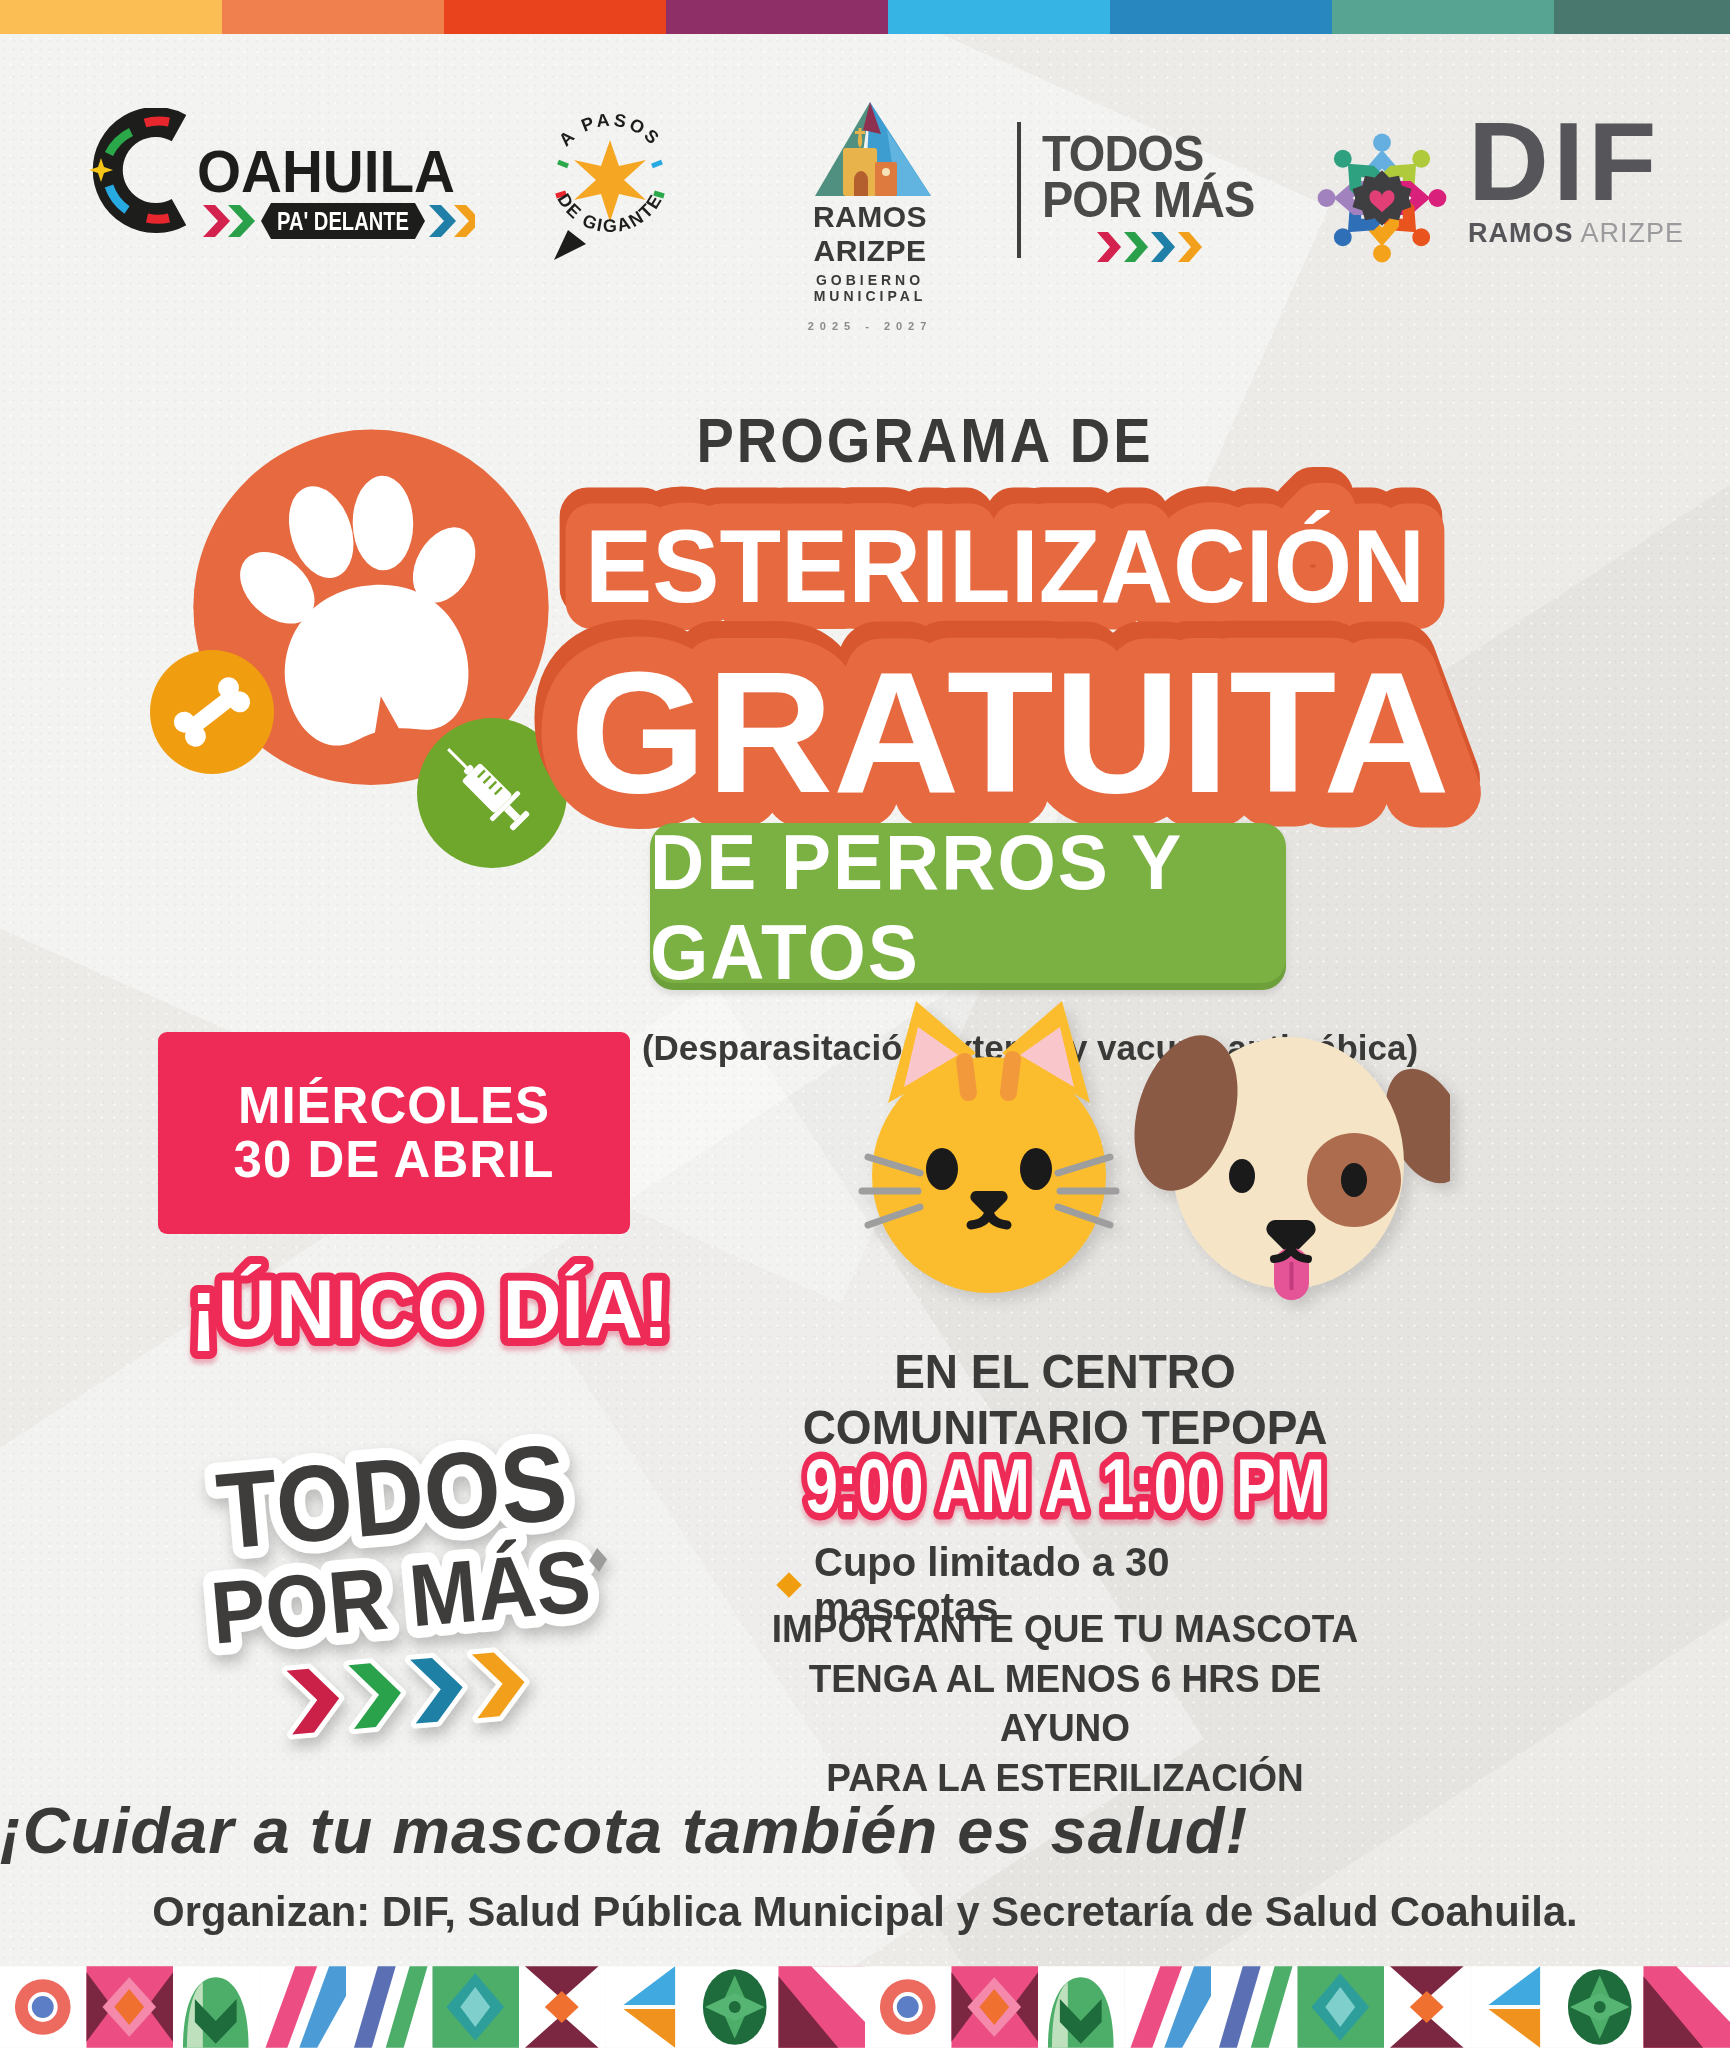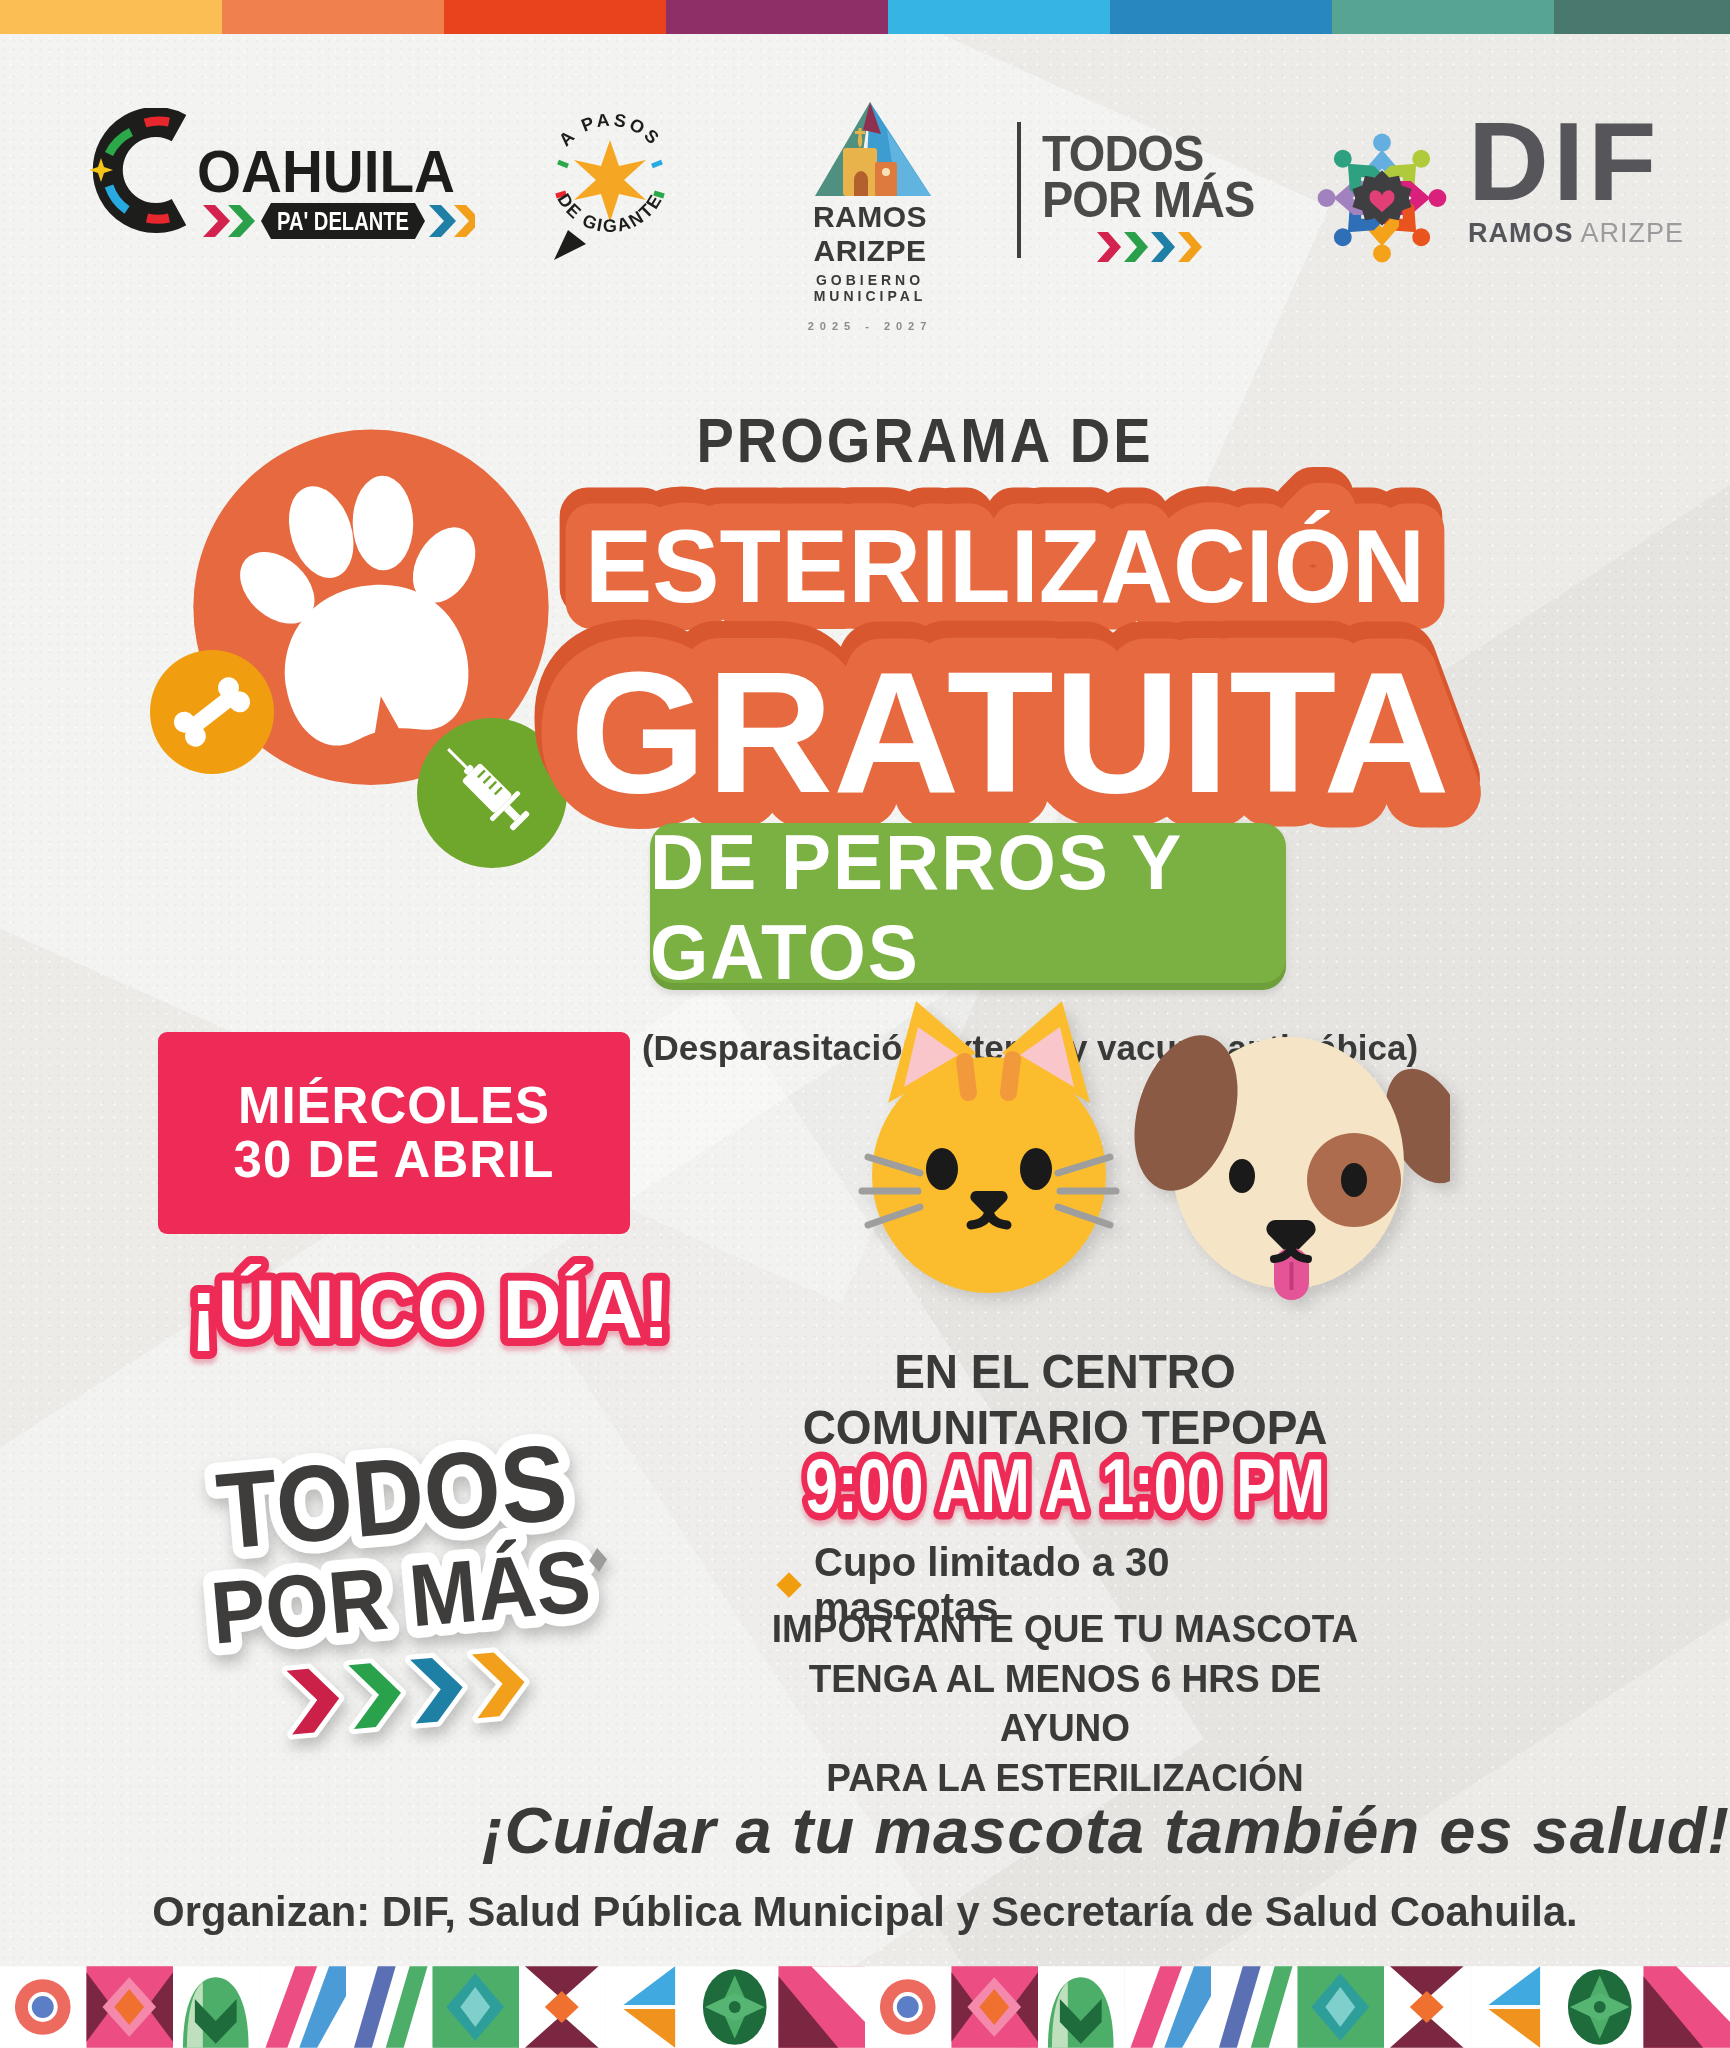--- a/index.html
+++ b/index.html
@@ -62,21 +62,21 @@
   .pet-icon{filter:drop-shadow(7px 7px 7px rgba(0,0,0,0.13));}
   #venue{left:775px;top:1345px;width:580px;text-align:center;font-size:46px;font-weight:900;line-height:1.18;transform:scaleY(1.04);}
   #time-svg{left:770px;top:1432px;filter:drop-shadow(0 5px 2px rgba(214,28,71,0.30));}
   #capacity{left:780px;top:1540px;width:580px;display:flex;align-items:center;justify-content:center;gap:16px;}
   #capacity .diamond{width:18px;height:18px;background:var(--yellow,#F09E10);transform:rotate(45deg);flex:0 0 auto;}
   #capacity .cap-text{font-size:40px;font-weight:700;}
   #important{left:765px;top:1608px;width:600px;text-align:center;font-size:37px;font-weight:900;line-height:1.3;transform:scaleY(1.04);}
   #important span{display:block;}
 
   
-  #slogan{left:0;top:1793px;width:1730px;text-align:right;font-size:65px;font-weight:900;font-style:italic;letter-spacing:1px;}
+  #slogan{left:0;top:1793px;width:1730px;text-align:left;font-size:65px;font-weight:900;font-style:italic;letter-spacing:1px;}
   #organizers{left:0;top:1887px;width:1730px;text-align:center;font-size:43px;font-weight:900;transform:scaleX(0.97);}
 
   
   #bottom-border{position:absolute;left:0;right:0;bottom:0;height:98px;z-index:5;}
   #bottom-stripe{top:0;height:16px;position:absolute;left:0;right:0;display:flex;}
   #folk-pattern{position:absolute;top:16px;left:0;}
 </style>
 </head>
 <body>
 

